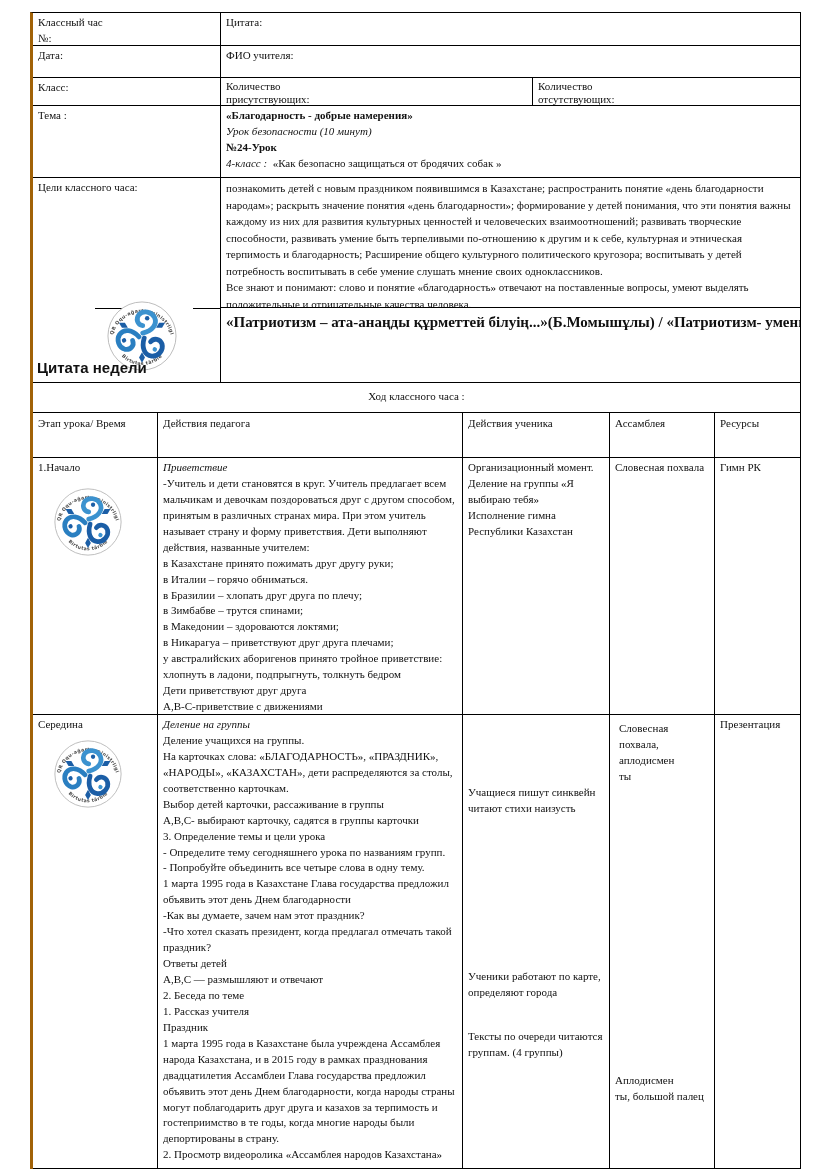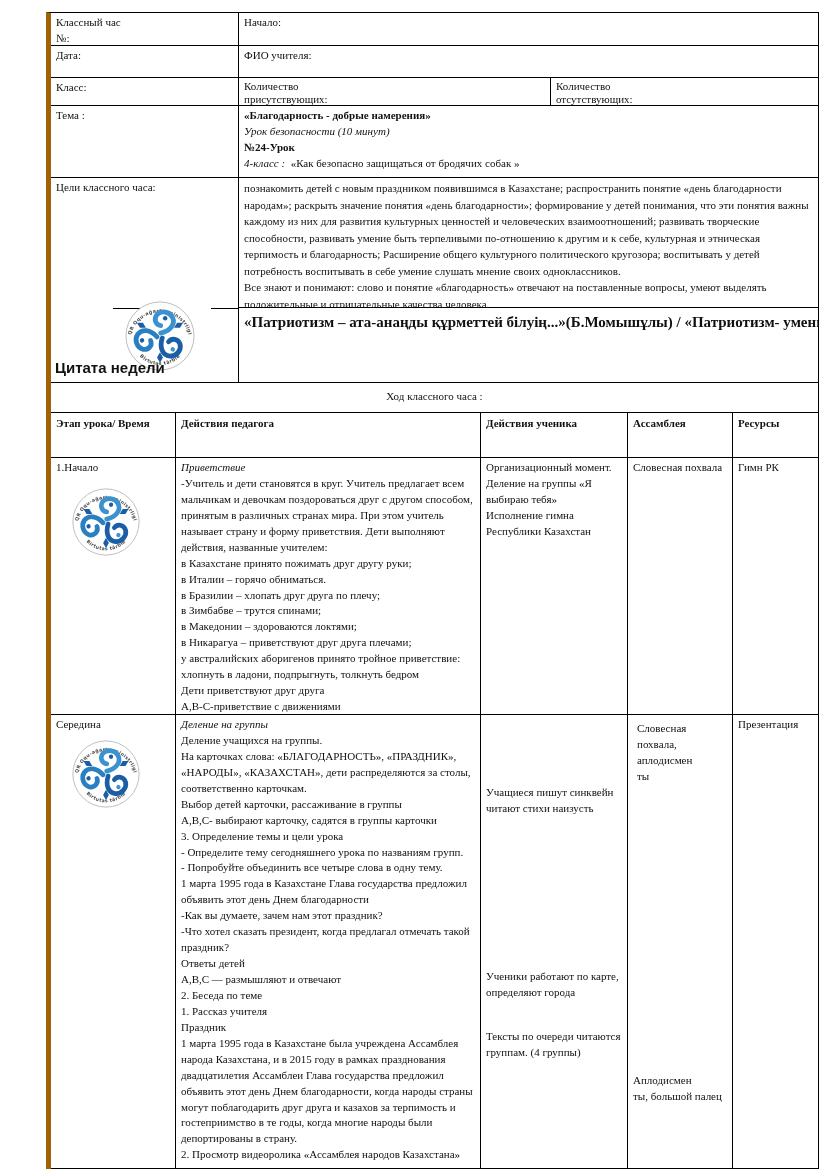--- a/index.html
+++ b/index.html
@@ -1,17 +1,17 @@
 <!DOCTYPE html>
 <html><head>
 <meta charset="utf-8">
 <style>
   html,body{margin:0;padding:0;background:#fff;}
   body{width:827px;height:1170px;position:relative;font-family:"Liberation Serif",serif;color:#111;}
-  .tbl{position:absolute;left:46px;top:12px;width:768px;border-top:1px solid #000;border-left:5px solid #a16207;font-size:11px;line-height:1.45;}
+  .tbl{position:absolute;left:30px;top:12px;width:768px;border-top:1px solid #000;border-left:3px solid #a16207;font-size:11px;line-height:1.45;}
   .r{display:flex;}
   .c{border-right:1px solid #000;border-bottom:1px solid #000;box-sizing:border-box;padding:2px 5px;overflow:hidden;position:relative;}
   .pre{white-space:pre-line;}
   .b{font-weight:bold;}
   .i{font-style:italic;}
   
   .h33{height:33px}.h32{height:32px}.h28{height:28px}.h72{height:72px}.h130{height:130px}
   .h75{height:75px}.h30{height:30px}.h45{height:45px}.h257{height:257px}.h454{height:454px}
   
   .w188{width:188px}.w580{width:580px}.w312{width:312px}.w268{width:268px}
@@ -26,21 +26,21 @@
   .seg1{left:62px;width:46px;}
   .seg2{left:160px;width:28px;}
   .quote-label{position:absolute;left:4px;bottom:3px;font-family:"Liberation Sans",sans-serif;font-weight:bold;font-size:15px;}
   .quote-logo{position:absolute;left:72px;top:-9px;}
   .stage-logo{display:block;margin:10px 0 0 14px;}
   .mt-s1{margin:68px 0 0 0;}
   .mt-s2{margin:152px 0 0 0;}
   .mt-s3{margin:28px 0 0 0;}
   .mt-a2{margin:288px 0 0 0;}
   p{margin:4px;}
-  .hdr{padding-top:3px;font-weight:bold;}
+  .hdr{padding-top:3px;}
   svg text{font-family:"DejaVu Sans",sans-serif;}
 </style>
 </head>
 <body>
 
 <svg width="0" height="0" style="position:absolute" xmlns="http://www.w3.org/2000/svg" aria-hidden="true">
   <defs>
     <path id="arcTop" d="M -40,8 A 40,40 0 0 1 40,8" fill="none"></path>
     <path id="arcBottom" d="M -35,16 A 38,38 0 0 0 35,16" fill="none"></path>
     <symbol id="emblem" viewBox="-50 -50 100 100">
@@ -72,21 +72,21 @@
       </g>
     </symbol>
   </defs>
 </svg>
 
 <div class="tbl">
 
   <div class="r">
     <div class="c w188 h33 pre">Классный час
 №:</div>
-    <div class="c w580 h33">Начало:</div>
+    <div class="c w580 h33">Цитата:</div>
   </div>
 
   <div class="r">
     <div class="c w188 h32">Дата:</div>
     <div class="c w580 h32">ФИО учителя:</div>
   </div>
 
   <div class="r">
     <div class="c w188 h28">Класс:</div>
     <div class="c w312 h28 pre" style="line-height:1.2">Количество

